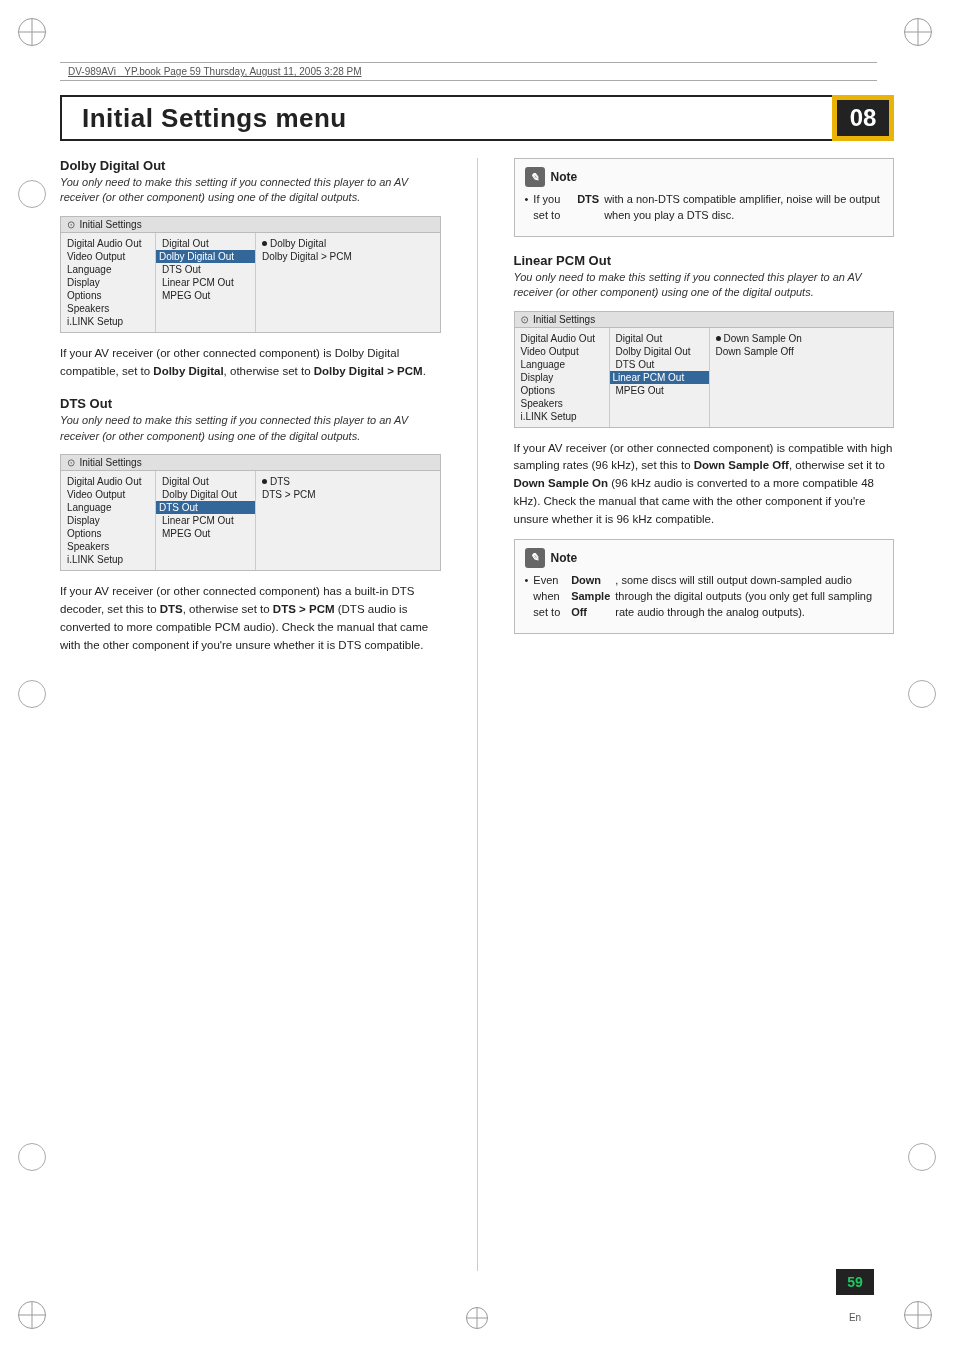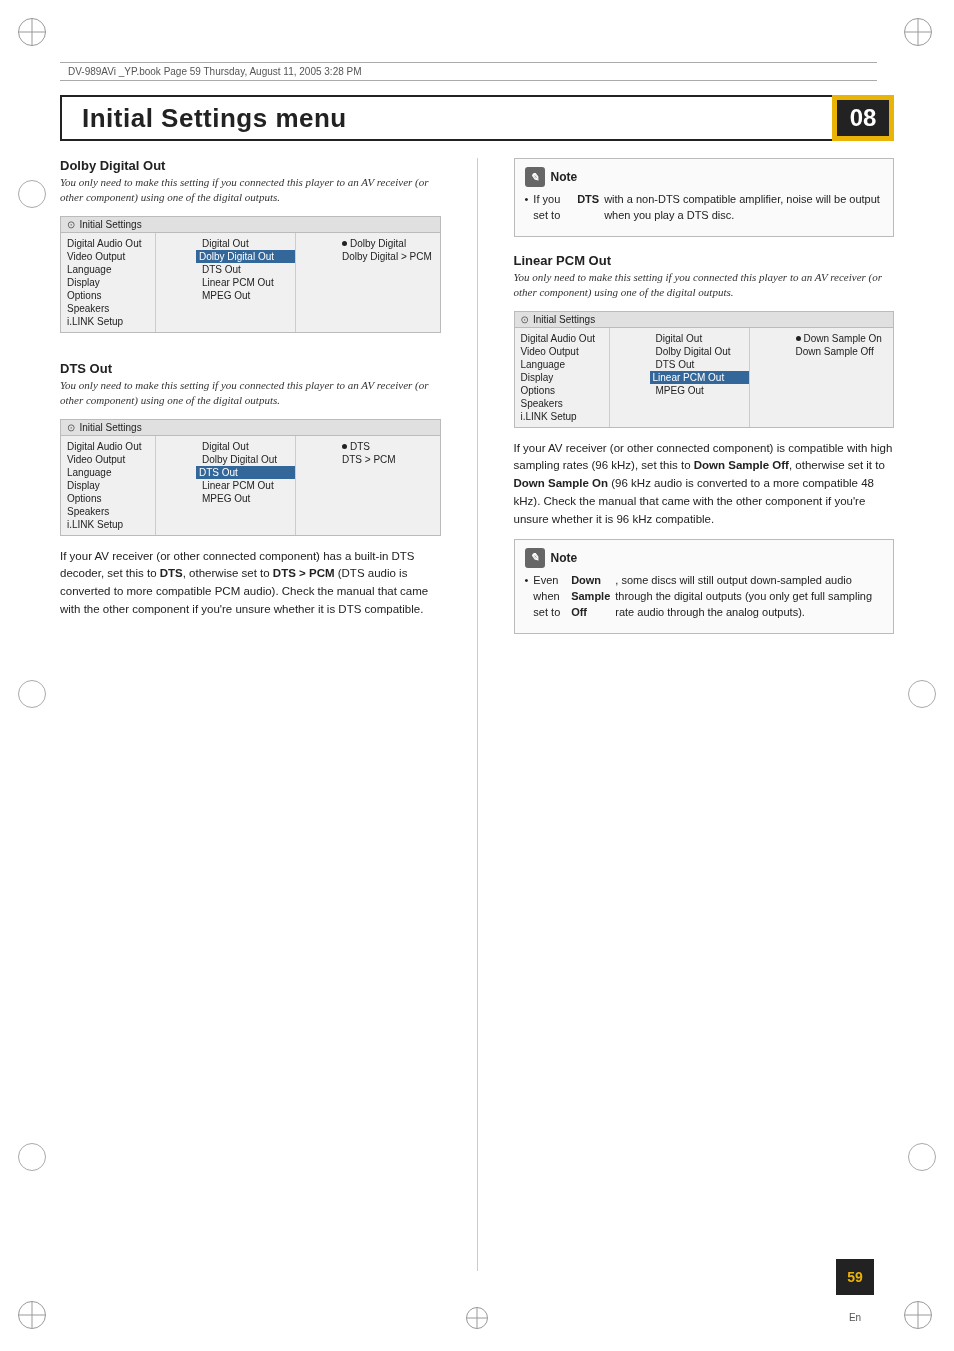--- a/index.html
+++ b/index.html
@@ -70,20 +70,21 @@
       top: 62px;
       left: 60px;
       right: 77px;
       font-size: 10px;
       color: #555;
       border-top: 1px solid #aaa;
       border-bottom: 1px solid #aaa;
       padding: 3px 8px;
       display: flex;
       align-items: center;
+      text-decoration: underline;
     }
 
     
     .chapter-header {
       position: absolute;
       top: 95px;
       left: 60px;
       right: 60px;
       display: flex;
       align-items: stretch;
@@ -152,21 +153,20 @@
     }
     .default-setting b {
       font-weight: bold;
     }
     .body-italic {
       font-size: 11px;
       font-style: italic;
       color: #333;
       margin-bottom: 10px;
       line-height: 1.4;
-      font-family: Liberation Serif, serif;
     }
     .body-text {
       font-size: 11.5px;
       line-height: 1.55;
       margin-bottom: 10px;
       color: #222;
     }
     .body-text b {
       font-weight: bold;
     }
@@ -189,21 +189,20 @@
       align-items: center;
       gap: 4px;
     }
     .settings-box-header .nav-icon {
       font-size: 10px;
       color: #555;
     }
     .settings-table {
       display: flex;
       font-size: 10px;
-      gap: 40px;
     }
     .settings-col {
       padding: 4px 6px;
     }
     .settings-col.col1 {
       min-width: 95px;
       border-right: 1px solid #ccc;
     }
     .settings-col.col2 {
       min-width: 100px;
@@ -280,25 +279,25 @@
     .page-number {
       position: absolute;
       bottom: 28px;
       right: 80px;
       display: flex;
       flex-direction: column;
       align-items: center;
     }
     .page-num-box {
       background: #222;
-      color: #eab308;
+      color: #22c55e;
       font-size: 14px;
       font-weight: bold;
       width: 38px;
-      height: 36px;
+      height: 26px;
       display: flex;
       align-items: center;
       justify-content: center;
     }
     .page-lang {
       font-size: 10px;
       color: #555;
       margin-top: 17px;
     }
 
@@ -387,20 +386,23 @@
         <div class="settings-col col3">
           <div class="settings-row selected-option">
             <span class="selected-dot"></span>
             <span>Dolby Digital</span>
           </div>
           <div class="settings-row">Dolby Digital &gt; PCM</div>
         </div>
       </div>
     </div>
 
+    <div class="body-text">
+      If your AV receiver (or other connected component) is Dolby Digital compatible, set to <b>Dolby Digital</b>, otherwise set to <b>Dolby Digital &gt; PCM</b>.
+    </div>
 
     
     <div class="section-title">DTS Out</div>
     <div class="body-italic">You only need to make this setting if you connected this player to an AV receiver (or other component) using one of the digital outputs.</div>
 
     
     <div class="settings-box">
       <div class="settings-box-header">
         <span class="nav-icon">⊙</span>
         <span>Initial Settings</span>

